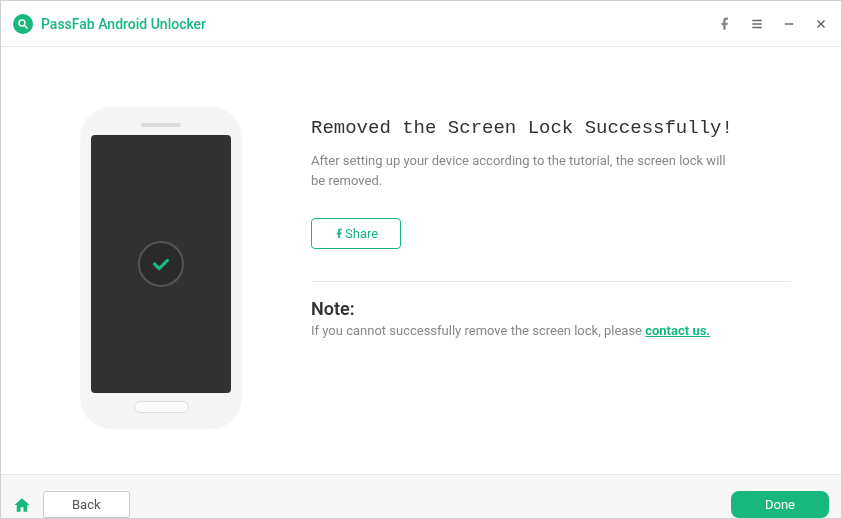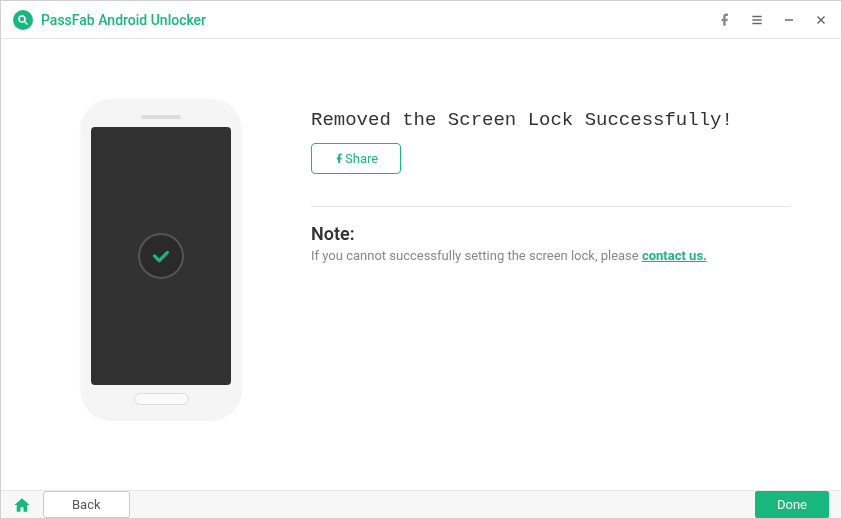--- a/index.html
+++ b/index.html
@@ -1,18 +1,18 @@
 <!DOCTYPE html>
 <html><head>
   <meta charset="utf-8">
   <style>
     * { margin: 0; padding: 0; box-sizing: border-box; font-family: -apple-system, BlinkMacSystemFont, "Segoe UI", Roboto, Arial, sans-serif; }
     body { width: 842px; height: 519px; background: #fff; border: 1px solid #d0d0d0; display: flex; flex-direction: column; overflow: hidden; }
     
-    .titlebar { height: 38px; display: flex; align-items: center; justify-content: space-between; padding: 0 12px; border-bottom: 1px solid #e8e8e8; }
+    .titlebar { height: 46px; display: flex; align-items: center; justify-content: space-between; padding: 0 12px; border-bottom: 1px solid #e8e8e8; }
     .title-left { display: flex; align-items: center; gap: 8px; }
     .logo { width: 20px; height: 20px; background: #18b77e; border-radius: 50%; display: flex; align-items: center; justify-content: center; }
     .logo svg { width: 12px; height: 12px; }
     .app-title { color: #18b77e; font-size: 14px; font-weight: 500; }
     .title-right { display: flex; align-items: center; gap: 16px; }
     .win-btn { width: 16px; height: 16px; display: flex; align-items: center; justify-content: center; cursor: pointer; color: #666; }
     .win-btn svg { width: 14px; height: 14px; }
     
     .main { flex: 1; display: flex; padding: 40px 50px 20px 50px; gap: 40px; }
     
@@ -28,25 +28,25 @@
     .headline { font-size: 19px; color: #333; font-weight: 500; margin-bottom: 12px; font-family: Liberation Mono, monospace; }
     .subtext { font-size: 13px; color: #888; line-height: 1.5; margin-bottom: 28px; max-width: 420px; }
     .share-btn { border: 1px solid #18b77e; color: #18b77e; background: #fff; border-radius: 4px; padding: 7px 22px; font-size: 13px; cursor: pointer; display: inline-flex; align-items: center; gap: 0; }
     .share-btn svg { width: 11px; height: 13px; }
     
     .divider { border: none; border-top: 1px solid #e6e6e6; margin: 32px 0 16px 0; }
     .note-title { font-size: 18px; color: #333; font-weight: 600; margin-bottom: 4px; }
     .note-text { font-size: 13px; color: #888; }
     .contact-link { color: #18b77e; text-decoration: underline; cursor: pointer; font-weight: bold; }
     
-    .footer { height: 28px; background: #f7f7f7; border-top: 1px solid #e8e8e8; display: flex; align-items: flex-end; justify-content: space-between; padding: 0 12px; }
+    .footer { height: 44px; background: #f7f7f7; border-top: 1px solid #e8e8e8; display: flex; align-items: flex-end; justify-content: space-between; padding: 0 12px; }
     .footer-left { display: flex; align-items: center; gap: 12px; }
     .home-icon { width: 18px; height: 18px; cursor: pointer; }
     .back-btn { background: #fff; border: 1px solid #ccc; color: #555; border-radius: 3px; padding: 5px 28px; font-size: 13px; cursor: pointer; }
-    .done-btn { background: #18b77e; color: #fff; border: none; border-radius: 2px; padding: 6px 22px; font-size: 13px; cursor: pointer; }
+    .done-btn { background: #18b77e; color: #fff; border: none; border-radius: 8px; padding: 6px 34px; font-size: 13px; cursor: pointer; }
   </style>
 </head>
 <body>
 
 <div class="titlebar">
   <div class="title-left">
     <div class="logo">
       <svg viewBox="0 0 24 24" fill="none" stroke="#fff" stroke-width="3">
           <circle cx="10" cy="10" r="6"></circle>
           <line x1="15" y1="15" x2="21" y2="21"></line>
@@ -91,30 +91,31 @@
               <polyline points="5 12 10 17 19 8"></polyline>
             </svg>
         </div>
       </div>
       <div class="home-btn"></div>
     </div>
   </div>
 
   <div class="content-col">
     <h1 class="headline">Removed the Screen Lock Successfully!</h1>
+    <p class="subtext">After setting up your device according to the tutorial, the screen lock will be removed.</p>
     <button class="share-btn">
       <svg viewBox="0 0 24 24" fill="#18b77e" stroke="none">
           <path d="M13 22v-8h3l1-4h-4V7c0-1 0-2 2-2h2V1c-1 0-2 0-3 0-3 0-5 2-5 5v4H6v4h3v8h4z"></path>
         </svg>
       <span>Share</span>
     </button>
     <hr class="divider">
     <div class="note-title">Note:</div>
     <div class="note-text">
-      <span>If you cannot successfully setting the screen lock, please </span><a class="contact-link">contact us.</a>
+      <span>If you cannot successfully remove the screen lock, please </span><a class="contact-link">contact us.</a>
     </div>
   </div>
 </div>
 
 <div class="footer">
   <div class="footer-left">
     <span class="home-icon">
       <svg viewBox="0 0 24 24" fill="#18b77e" stroke="none">
           <path d="M12 3 L2 12 L5 12 L5 21 L10 21 L10 15 L14 15 L14 21 L19 21 L19 12 L22 12 Z"></path>
         </svg>

